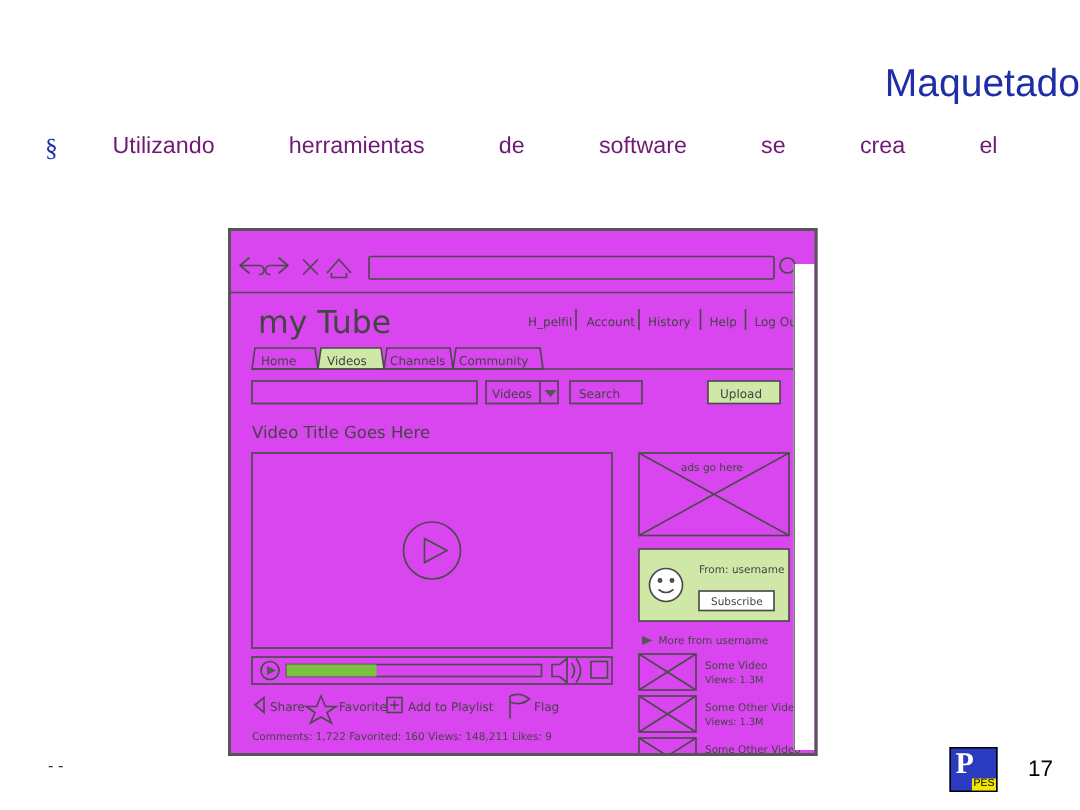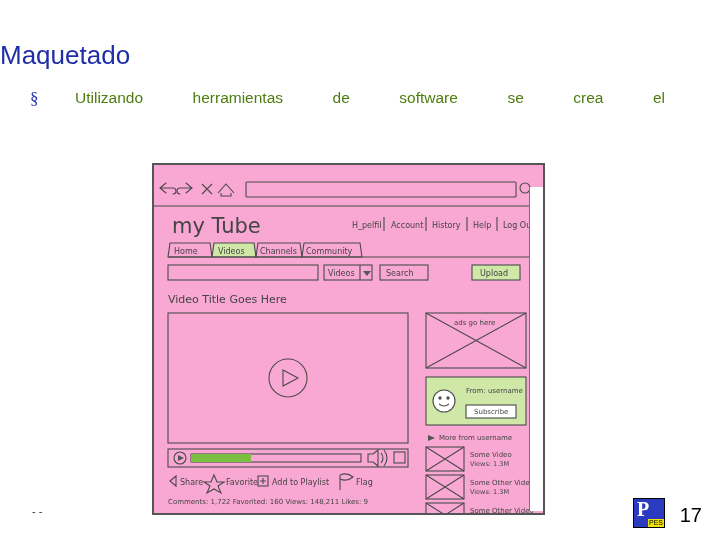--- a/index.html
+++ b/index.html
@@ -17,21 +17,21 @@
   .slide {
     position: relative;
     width: 720px;
     height: 540px;
   }
   .slide-title {
     position: absolute;
     top: 40px;
     left: 0;
     width: 720px;
-    text-align: left;
+    text-align: right;
     font-size: 26px;
     color: #1f2ea8;
     font-family: "Liberation Sans", sans-serif;
   }
   .bullet-row {
     position: absolute;
     top: 88px;
     left: 30px;
     width: 650px;
   }
@@ -39,42 +39,42 @@
     position: absolute;
     left: 0px;
     top: 1px;
     font-size: 17px;
     color: #1f2ea8;
     font-family: "Liberation Serif", serif;
   }
   .bullet-text {
     margin-left: 45px;
     font-size: 15.5px;
-    color: #4d7c0f;
+    color: #701a75;
     line-height: 1.35;
     text-align: justify;
     width: 590px;
   }
   .bullet-text .line1 {
     text-align: justify;
     text-align-last: justify;
     display: block;
   }
   .bullet-text .line2 {
     display: block;
   }
 
   
   .mockup {
     position: absolute;
     left: 152px;
-    top: 163px;
+    top: 152px;
     width: 393px;
     height: 352px;
-    background: #f9a8d4;
+    background: #d946ef;
     border: 2px solid #555555;
     box-sizing: border-box;
   }
   .mockup-inner {
     position: absolute;
     inset: 0;
     overflow: hidden;
   }
   .sketch {
     stroke: #4a4a4a;
@@ -97,21 +97,21 @@
     position: absolute;
     left: 32px;
     top: 505px;
     font-size: 11px;
     color: #333;
   }
   .page-number {
     position: absolute;
     right: 18px;
     top: 504px;
-    font-size: 20px;
+    font-size: 15px;
     color: #000;
   }
   .logo {
     position: absolute;
     right: 55px;
     top: 498px;
     width: 30px;
     height: 28px;
     background: #2b3bbf;
     border: 1px solid #000;

